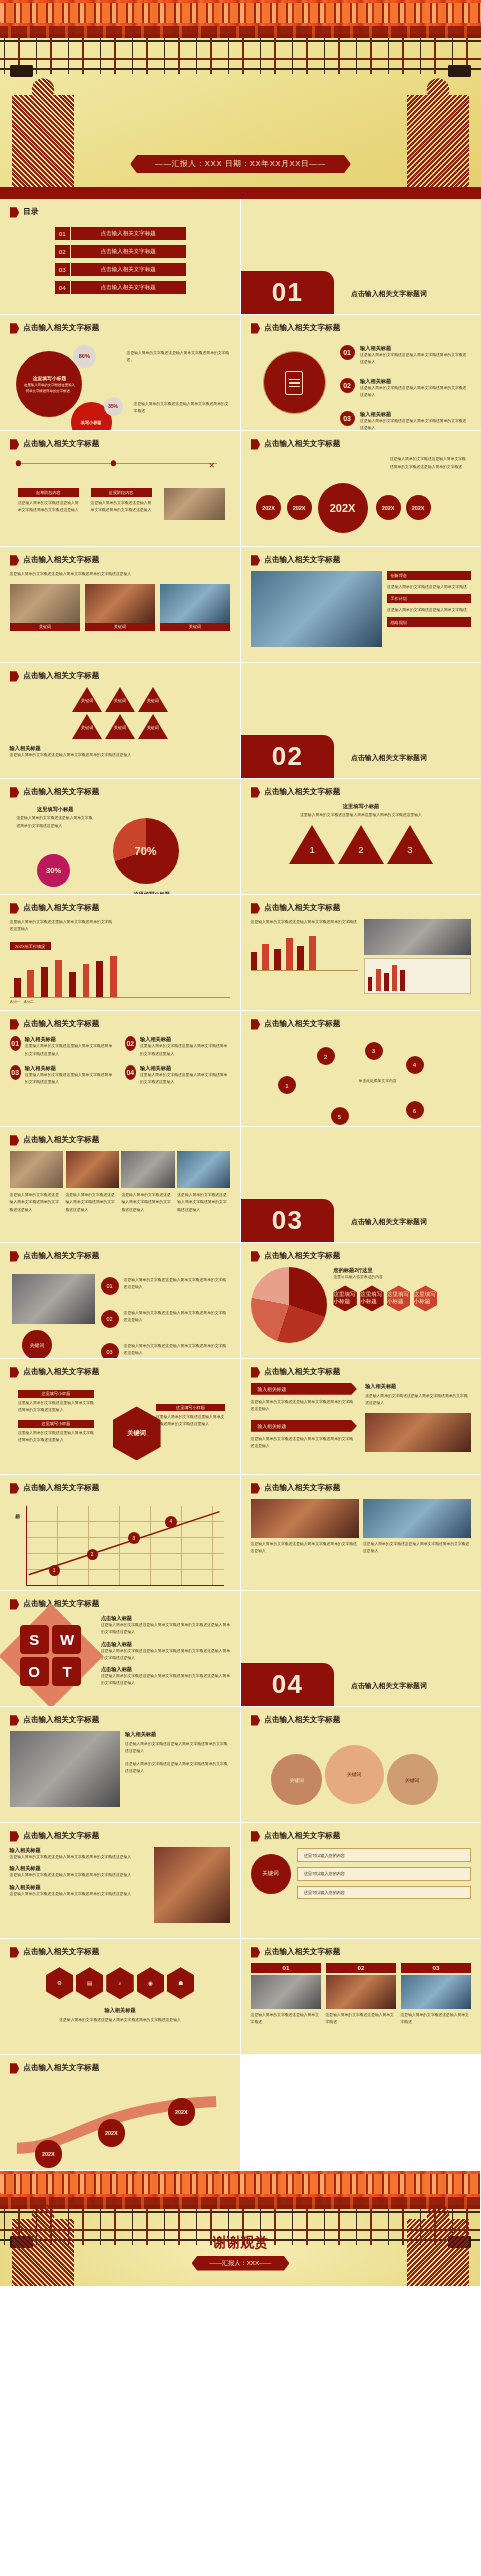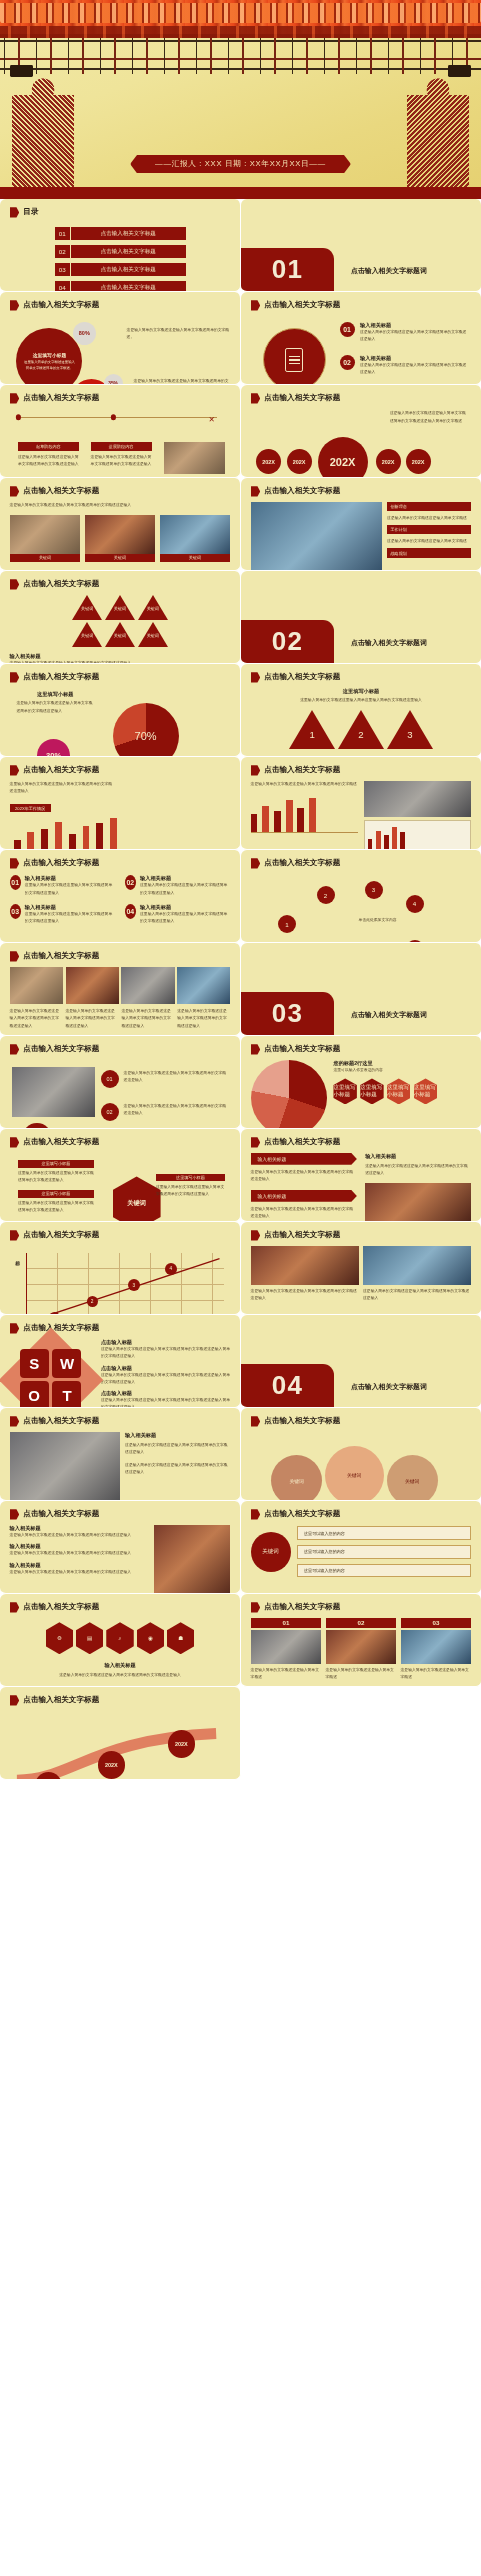--- a/index.html
+++ b/index.html
@@ -76,24 +76,24 @@
     padding:4.1px 25px;
     clip-path: polygon(6.9px 0, calc(100% - 6.9px) 0, 100% 50%, calc(100% - 6.9px) 100%, 6.9px 100%, 0 50%);
   }
   .cover-bottom{
     position:absolute; left:0; bottom:0; width:100%; height:12.4px; background:#8e1008;
   }
 
   
   .grid { display:grid; grid-template-columns: 241px 241px; }
   .slide{
-    position:relative; width:241px; height:93px;
+    position:relative; width:241px; height:116px;
     background:#f0e8ad;
     border-right:0.7px solid #ffffff; border-bottom:0.7px solid #ffffff;
-    overflow:hidden; padding:8.3px 9.6px;border-radius:6px;
+    overflow:hidden; padding:8.3px 9.6px;
   }
   .slide.full{ grid-column: 1 / -1; width:481px; }
 
   
   .s-title{ display:flex; align-items:center; gap:4.1px; margin-bottom:5.5px; }
   .s-title .tab{
     width:9.6px; height:10.3px; background:#8e1008;
     clip-path: polygon(0 0, 72% 0, 100% 50%, 72% 100%, 0 100%);
     flex:none;
   }
@@ -364,21 +364,21 @@
     </div>
 
     <div class="slide">
       <div class="s-title">
           <span class="tab"></span>
           <span class="txt">点击输入相关文字标题</span>
         </div>
       <div style="position:relative;height:103px;">
         <div class="sub-h" style="position:absolute;left:27.5px;top:2.8px;">这里填写小标题</div>
         <div class="body-p" style="position:absolute;left:6.9px;top:12.4px;width:76px;">这是输入简单的文字概述这是输入简单文字概述简单的文字概述这是输入</div>
-        <div style="position:absolute;left:103px;top:15px;width:66px;height:66px;border-radius:50%;background:conic-gradient(#8e1008 0 70%, #c9442a 70% 100%);display:flex;align-items:center;justify-content:center;color:#f6ecc8;font-size:11px;font-weight:normal;">
+        <div style="position:absolute;left:103px;top:15px;width:66px;height:66px;border-radius:50%;background:conic-gradient(#8e1008 0 70%, #c9442a 70% 100%);display:flex;align-items:center;justify-content:center;color:#f6ecc8;font-size:11px;font-weight:bold;">
           <span>70%</span>
         </div>
         <div class="circ" style="position:absolute;left:27.5px;top:51px;width:33px;height:33px;background:#be185d;font-size:7.6px;font-weight:bold;">30%</div>
         <div class="sub-h" style="position:absolute;left:124px;top:88px;">这里填写小标题</div>
       </div>
     </div>
 
     <div class="slide">
       <div class="s-title">
           <span class="tab"></span>
@@ -794,16 +794,31 @@
       <div style="position:relative;height:96px;">
         <svg width="213" height="69" style="position:absolute;left:0;top:9.6px;" viewBox="0 0 310 100">
           <path d="M10 86 C 90 86, 120 26, 300 18" stroke="#e08060" stroke-width="16" fill="none"></path>
         </svg>
         <div class="circ" style="position:absolute;left:25px;top:61px;width:27.5px;height:27.5px;font-size:5.5px;font-weight:bold;">202X</div>
         <div class="circ" style="position:absolute;left:88px;top:40px;width:27.5px;height:27.5px;font-size:5.5px;font-weight:bold;">202X</div>
         <div class="circ" style="position:absolute;left:158px;top:19px;width:27.5px;height:27.5px;font-size:5.5px;font-weight:bold;">202X</div>
       </div>
     </div>
 
+    <div class="slide full" style="padding:0;">
+      <div class="end-slide">
+        <div class="roof">
+            <div class="roof-tiles"></div>
+          </div>
+        <div class="lattice"></div>
+        <div class="lattice-corner l"></div>
+        <div class="lattice-corner r"></div>
+        <div class="puppet l" style="bottom:6.9px;height:89px;"></div>
+        <div class="puppet r" style="bottom:6.9px;height:89px;"></div>
+        <div class="end-title">谢谢观赏</div>
+        <div class="end-sub">——汇报人：XXX——</div>
+        <div class="cover-bottom"></div>
+      </div>
+    </div>
 
   </div>
 </div>
 
 
 </body></html>

